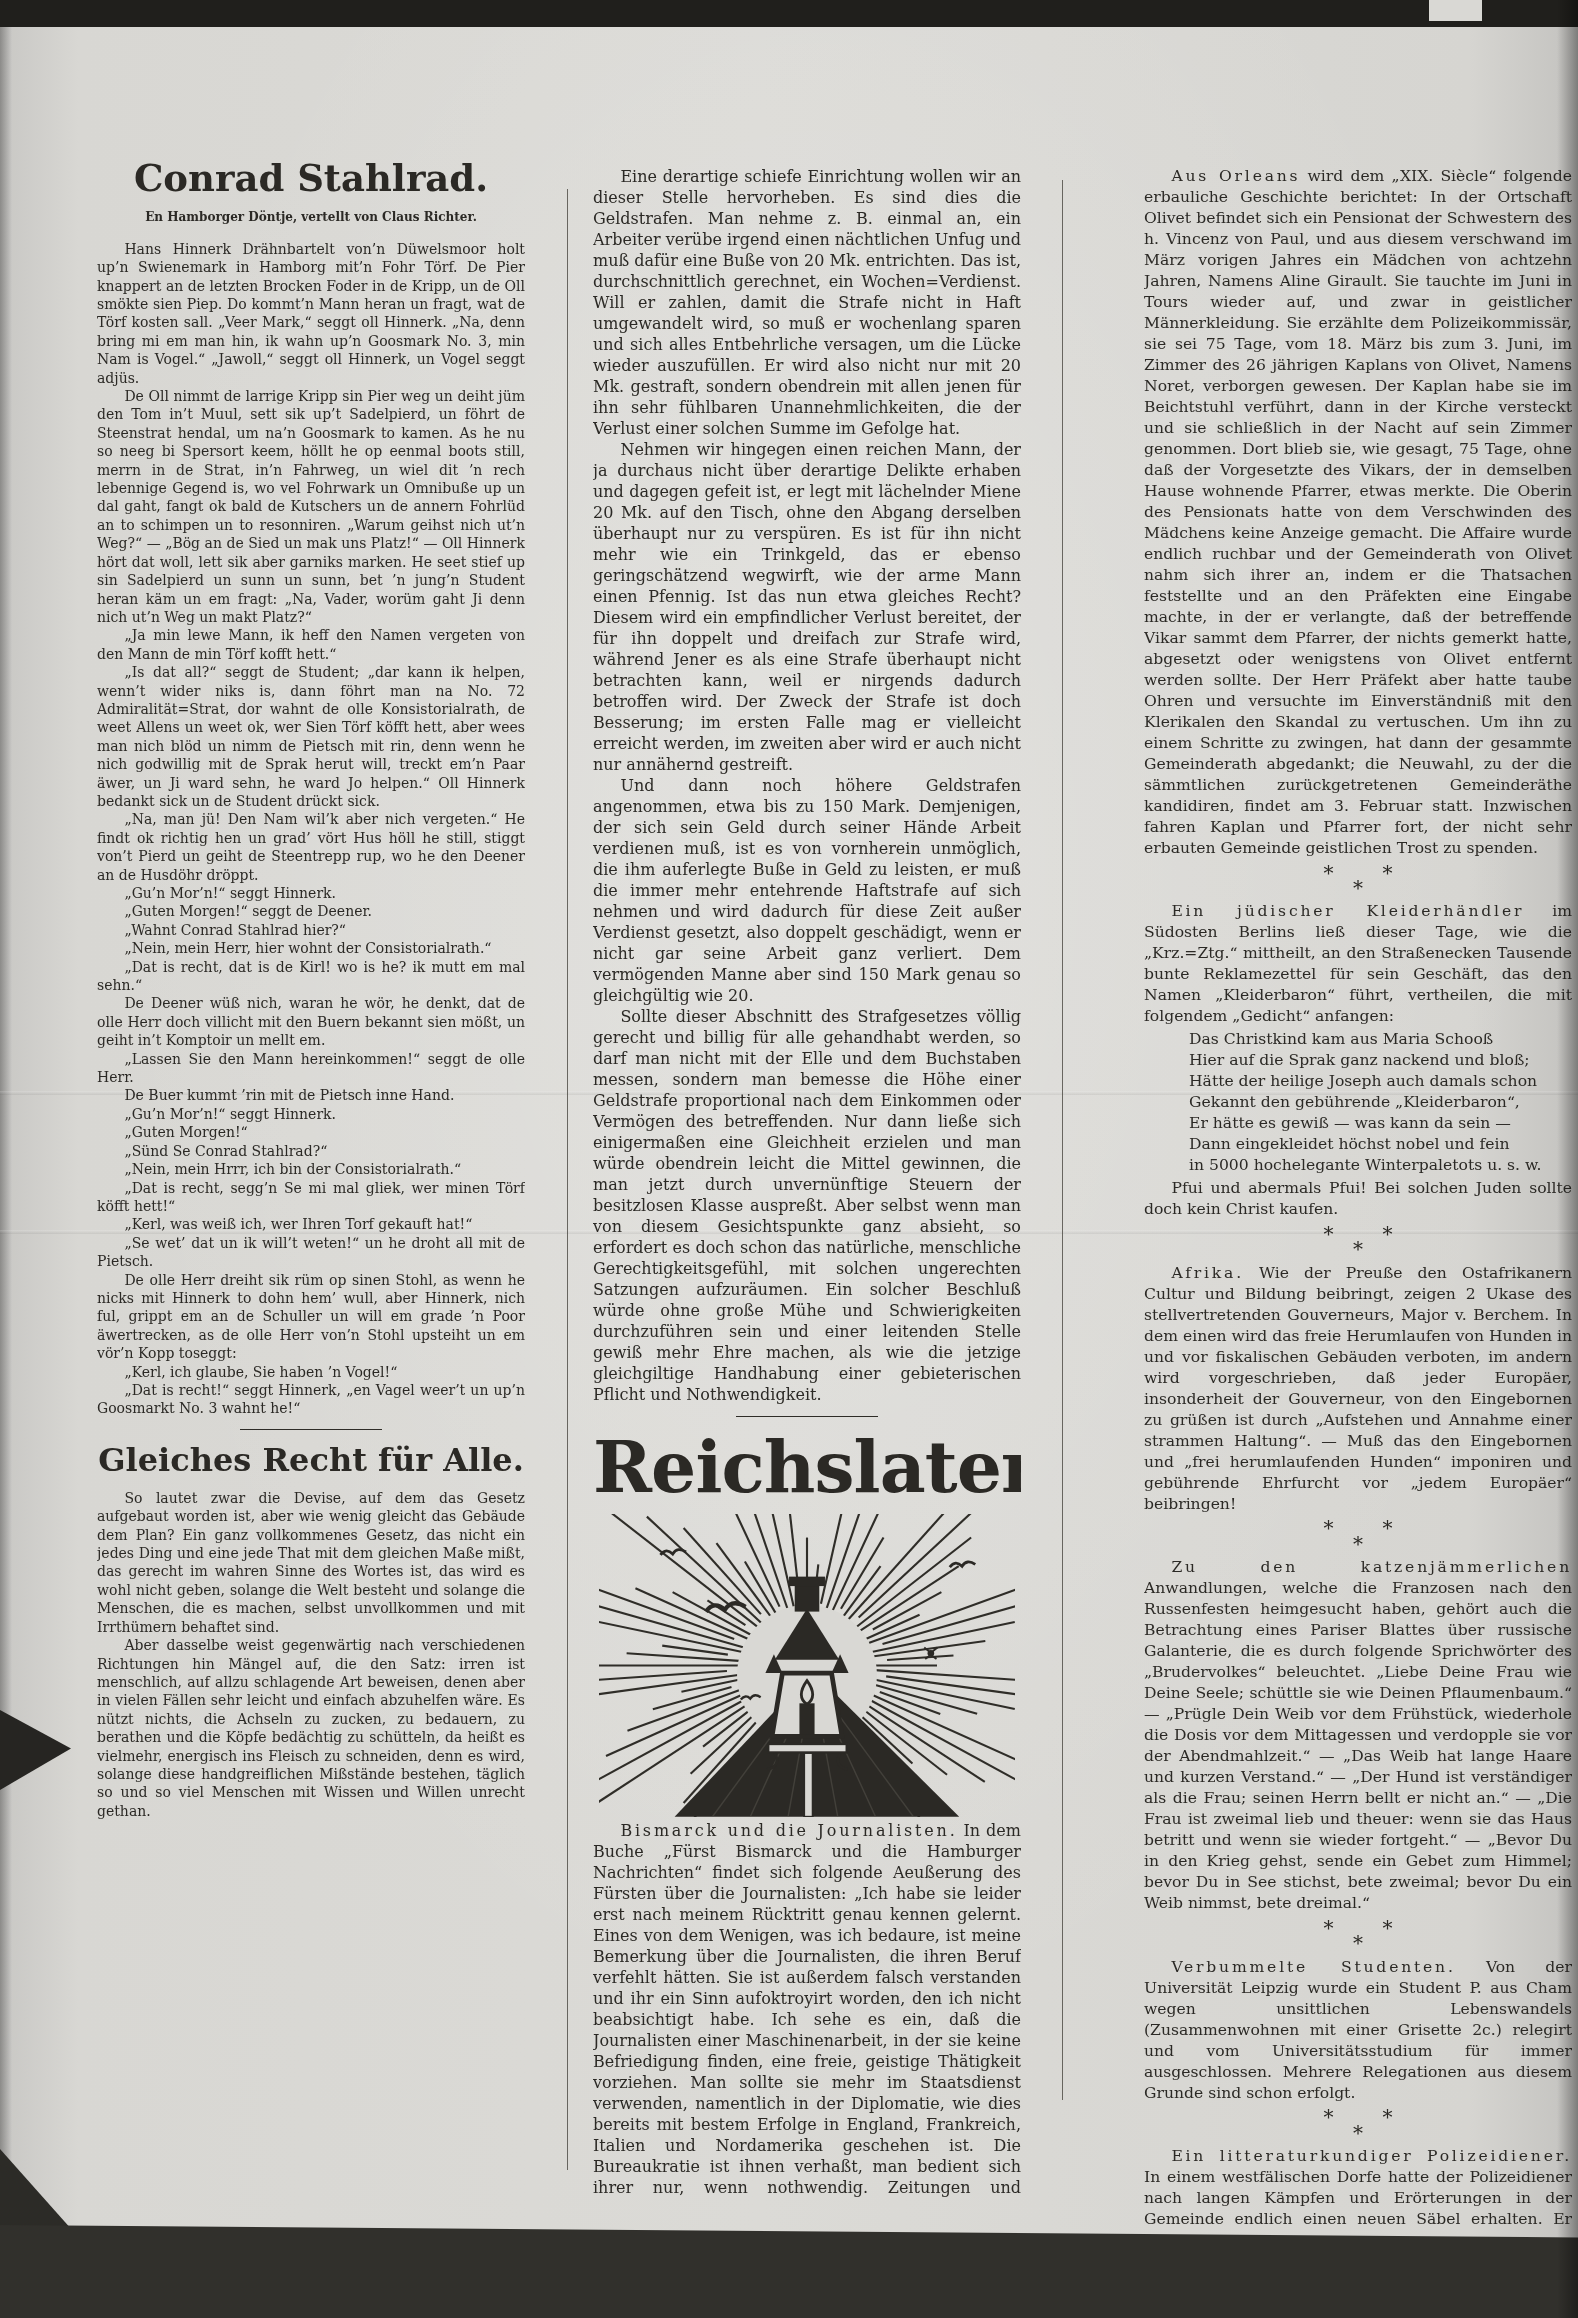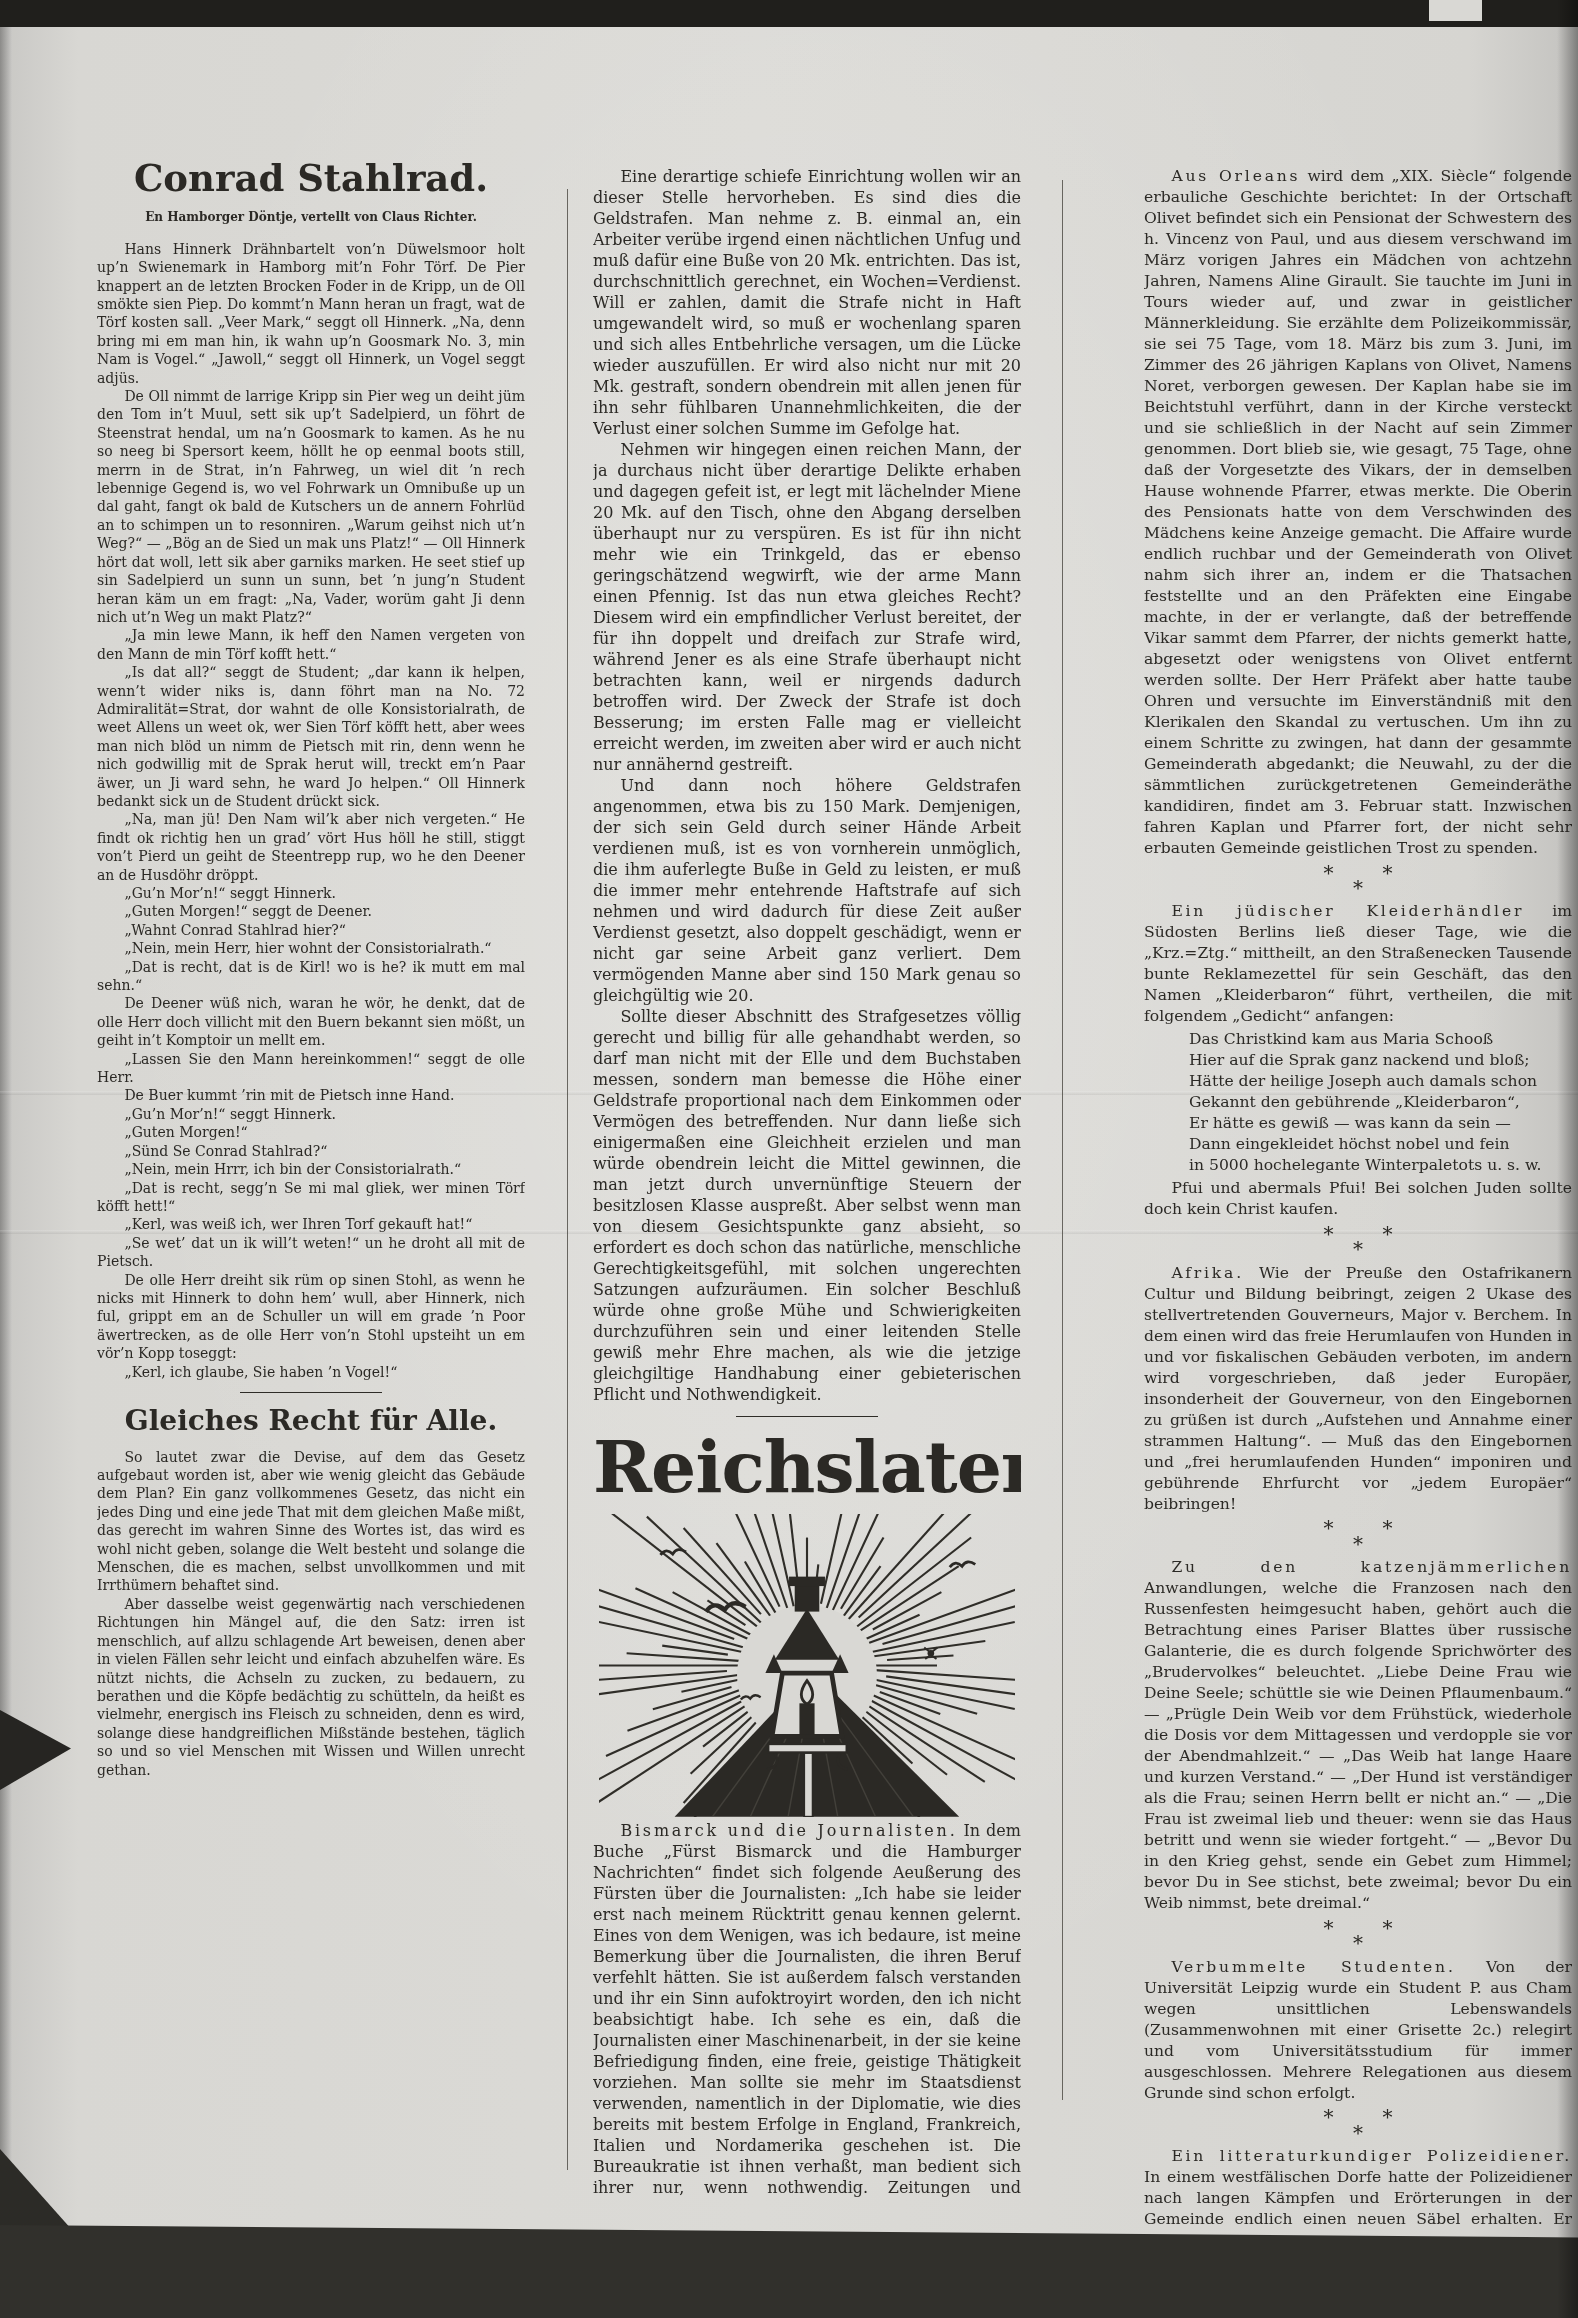--- a/index.html
+++ b/index.html
@@ -28,21 +28,21 @@
   .vrule.r1{left:567px;top:189px;height:1981px;}
   .vrule.r2{left:1062px;top:180px;height:1920px;}
 
   .column{position:absolute;overflow:hidden;text-align:justify;}
   .col-1{left:97px;top:158px;width:428px;height:2024px;font-size:14px;line-height:18.4px;}
   .col-2{left:593px;top:166px;width:428px;height:2033px;font-size:16px;line-height:21px;}
   .col-3{left:1144px;top:166px;width:428px;height:2062px;font-size:15.6px;line-height:21px;}
 
   .article-title{font-size:37px;line-height:1.1;margin:0 0 9.5px;text-align:center;
         font-weight:bold;letter-spacing:0px;}
-  .article-title.title2{font-size:28px;margin:13.2px 0 10.4px;}
+  .article-title.title2{font-size:32px;margin:13.2px 0 10.4px;}
   .article-subtitle{font-size:12px;text-align:center;margin:0 0 13.2px;font-weight:bold;}
   .big-title{font-size:71px;line-height:1.05;text-align:center;margin:12.3px 0 9.5px;
         font-weight:bold;white-space:nowrap;letter-spacing:-0.9px;}
   .body-p{margin:0;text-indent:27.4px;hyphens:auto;overflow-wrap:break-word;}
   .lead{letter-spacing:2.8px;}
   .poem{margin:1.9px 0 1.9px 45px;text-align:left;}
   .stars{text-align:center;margin:5.7px 0 4.7px;font-size:20px;line-height:17px;}
   .stars span{display:inline-block;margin:0 24.6px;}
   .stars .s2{display:block;margin:-1.9px auto 0;}
   .rule{width:142px;margin:11.3px auto 2.8px;border-top:1.9px solid #2e2c27;}
@@ -79,20 +79,21 @@
       <p class="body-p">De Buer kummt ’rin mit de Pietsch inne Hand.</p>
       <p class="body-p">„Gu’n Mor’n!“ seggt Hinnerk.</p>
       <p class="body-p">„Guten Morgen!“</p>
       <p class="body-p">„Sünd Se Conrad Stahlrad?“</p>
       <p class="body-p">„Nein, mein Hrrr, ich bin der Consistorialrath.“</p>
       <p class="body-p">„Dat is recht, segg’n Se mi mal gliek, wer minen Törf köfft hett!“</p>
       <p class="body-p">„Kerl, was weiß ich, wer Ihren Torf gekauft hat!“</p>
       <p class="body-p">„Se wet’ dat un ik will’t weten!“ un he droht all mit de Pietsch.</p>
       <p class="body-p">De olle Herr dreiht sik rüm op sinen Stohl, as wenn he nicks mit Hinnerk to dohn hem’ wull, aber Hinnerk, nich ful, grippt em an de Schuller un will em grade ’n Poor äwertrecken, as de olle Herr von’n Stohl upsteiht un em vör’n Kopp toseggt:</p>
       <p class="body-p">„Kerl, ich glaube, Sie haben ’n Vogel!“</p>
+      <p class="body-p">„Dat is recht!“ seggt Hinnerk, „en Vagel weer’t un up’n Goosmarkt No. 3 wahnt he!“</p>
       <div class="rule"></div>
       <h2 class="article-title title2">Gleiches Recht für Alle.</h2>
       <p class="body-p">So lautet zwar die Devise, auf dem das Gesetz aufgebaut worden ist, aber wie wenig gleicht das Gebäude dem Plan? Ein ganz vollkommenes Gesetz, das nicht ein jedes Ding und eine jede That mit dem gleichen Maße mißt, das gerecht im wahren Sinne des Wortes ist, das wird es wohl nicht geben, solange die Welt besteht und solange die Menschen, die es machen, selbst unvollkommen und mit Irrthümern behaftet sind.</p>
       <p class="body-p">Aber dasselbe weist gegenwärtig nach verschiedenen Richtungen hin Mängel auf, die den Satz: irren ist menschlich, auf allzu schlagende Art beweisen, denen aber in vielen Fällen sehr leicht und einfach abzuhelfen wäre. Es nützt nichts, die Achseln zu zucken, zu bedauern, zu berathen und die Köpfe bedächtig zu schütteln, da heißt es vielmehr, energisch ins Fleisch zu schneiden, denn es wird, solange diese handgreiflichen Mißstände bestehen, täglich so und so viel Menschen mit Wissen und Willen unrecht gethan.</p>
     </div>
   <div class="column col-2">
       <p class="body-p">Eine derartige schiefe Einrichtung wollen wir an dieser Stelle hervorheben. Es sind dies die Geldstrafen. Man nehme z. B. einmal an, ein Arbeiter verübe irgend einen nächtlichen Unfug und muß dafür eine Buße von 20 Mk. entrichten. Das ist, durchschnittlich gerechnet, ein Wochen=Verdienst. Will er zahlen, damit die Strafe nicht in Haft umgewandelt wird, so muß er wochenlang sparen und sich alles Entbehrliche versagen, um die Lücke wieder auszufüllen. Er wird also nicht nur mit 20 Mk. gestraft, sondern obendrein mit allen jenen für ihn sehr fühlbaren Unannehmlichkeiten, die der Verlust einer solchen Summe im Gefolge hat.</p>
       <p class="body-p">Nehmen wir hingegen einen reichen Mann, der ja durchaus nicht über derartige Delikte erhaben und dagegen gefeit ist, er legt mit lächelnder Miene 20 Mk. auf den Tisch, ohne den Abgang derselben überhaupt nur zu verspüren. Es ist für ihn nicht mehr wie ein Trinkgeld, das er ebenso geringschätzend wegwirft, wie der arme Mann einen Pfennig. Ist das nun etwa gleiches Recht? Diesem wird ein empfindlicher Verlust bereitet, der für ihn doppelt und dreifach zur Strafe wird, während Jener es als eine Strafe überhaupt nicht betrachten kann, weil er nirgends dadurch betroffen wird. Der Zweck der Strafe ist doch Besserung; im ersten Falle mag er vielleicht erreicht werden, im zweiten aber wird er auch nicht nur annähernd gestreift.</p>
       <p class="body-p">Und dann noch höhere Geldstrafen angenommen, etwa bis zu 150 Mark. Demjenigen, der sich sein Geld durch seiner Hände Arbeit verdienen muß, ist es von vornherein unmöglich, die ihm auferlegte Buße in Geld zu leisten, er muß die immer mehr entehrende Haftstrafe auf sich nehmen und wird dadurch für diese Zeit außer Verdienst gesetzt, also doppelt geschädigt, wenn er nicht gar seine Arbeit ganz verliert. Dem vermögenden Manne aber sind 150 Mark genau so gleichgültig wie 20.</p>
       <p class="body-p">Sollte dieser Abschnitt des Strafgesetzes völlig gerecht und billig für alle gehandhabt werden, so darf man nicht mit der Elle und dem Buchstaben messen, sondern man bemesse die Höhe einer Geldstrafe proportional nach dem Einkommen oder Vermögen des betreffenden. Nur dann ließe sich einigermaßen eine Gleichheit erzielen und man würde obendrein leicht die Mittel gewinnen, die man jetzt durch unvernünftige Steuern der besitzlosen Klasse auspreßt. Aber selbst wenn man von diesem Gesichtspunkte ganz absieht, so erfordert es doch schon das natürliche, menschliche Gerechtigkeitsgefühl, mit solchen ungerechten Satzungen aufzuräumen. Ein solcher Beschluß würde ohne große Mühe und Schwierigkeiten durchzuführen sein und einer leitenden Stelle gewiß mehr Ehre machen, als wie die jetzige gleichgiltige Handhabung einer gebieterischen Pflicht und Nothwendigkeit.</p>

